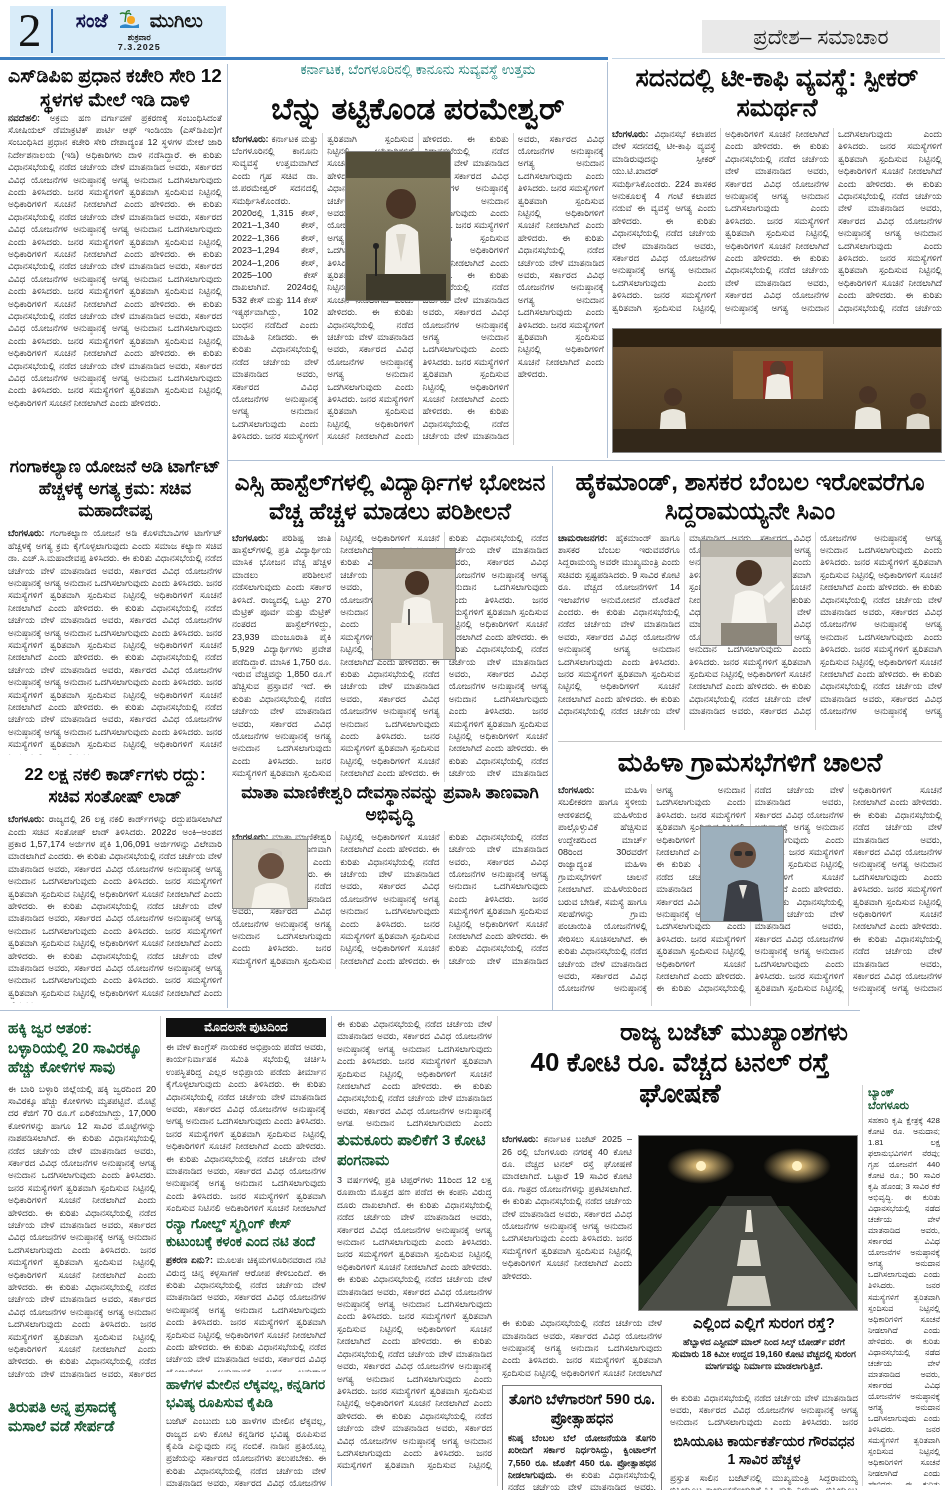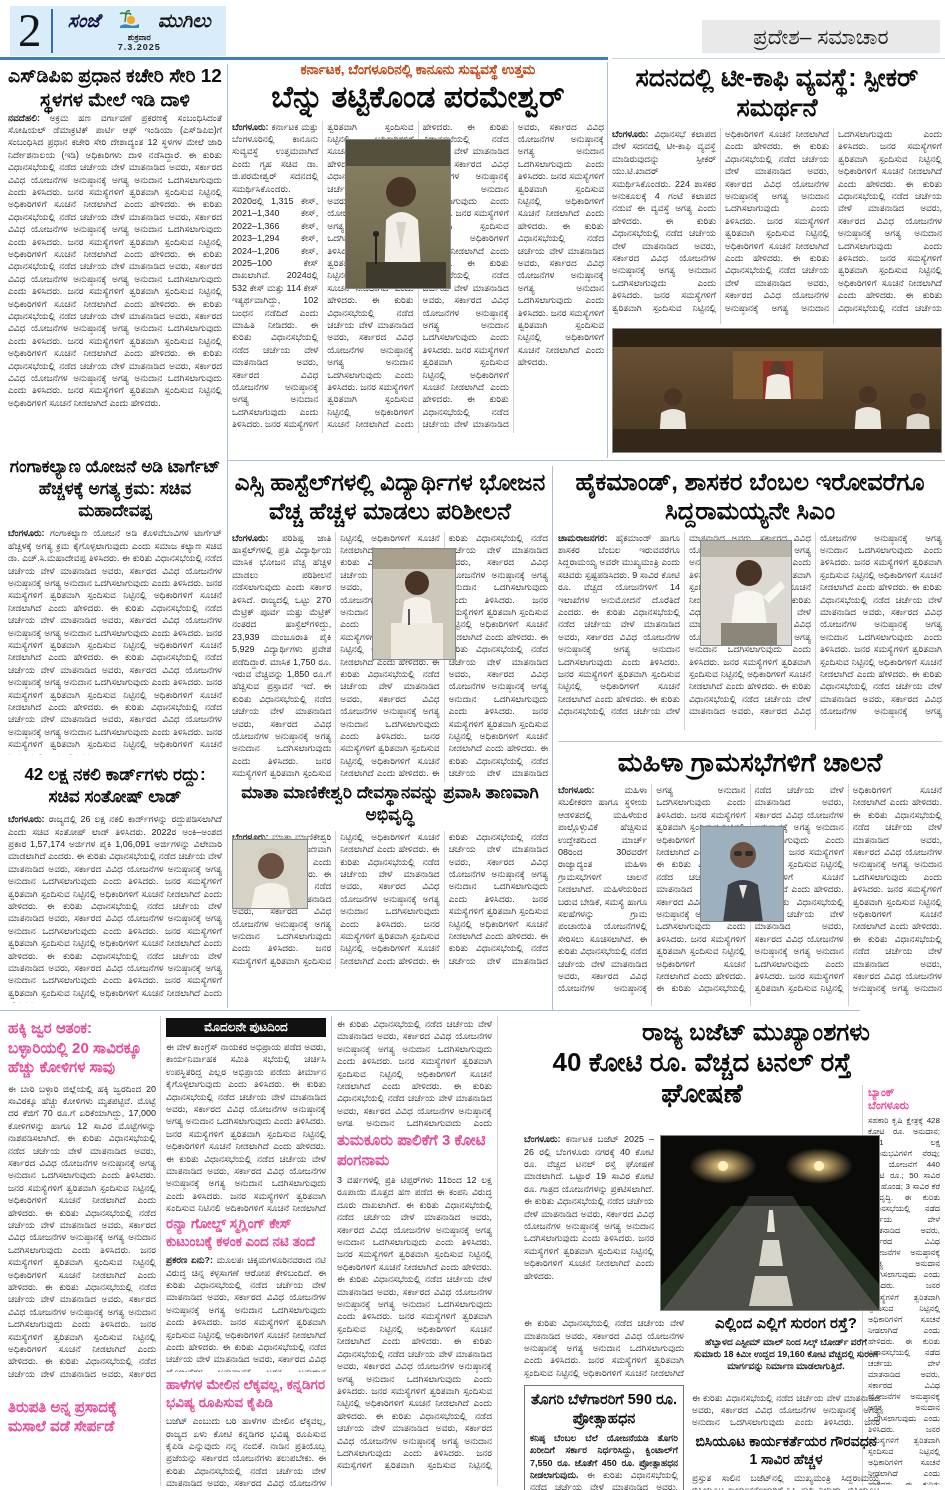--- a/index.html
+++ b/index.html
@@ -8,44 +8,44 @@
   .abs { position:absolute; }
   #page { position:relative; width:945px; height:1490px; background:#fff; }
 
   
   .masthead { left:10px; top:6px; width:216px; height:50px; background:#d9ecf9;
     display:flex; align-items:center; }
   .pagenum { font-family:"Liberation Serif", serif; font-size:47px; line-height:1;
     padding:0 9px 2px 8px; color:#151515; }
   .mast-div { width:2px; height:44px; background:#2f6db5; }
   .mast-right { flex:1; display:flex; flex-direction:column; align-items:center; }
-  .mast-title { display:flex; align-items:center; gap:18px; font-weight:bold;
-    font-size:19px; color:#101048;font-style:italic; }
+  .mast-title { display:flex; align-items:center; gap:10px; font-weight:bold;
+    font-size:19px; color:#101048; }
   .mast-title .t2 { color:#141414; }
   .mast-sub { font-size:8px; font-weight:bold; color:#222; line-height:1.2; }
   .mast-date { font-size:9px; font-weight:bold; letter-spacing:1px; color:#222; }
   .head-line { left:0; top:57px; width:608px; height:3px; background:#3c7ec0; }
   .head-line2 { left:612px; top:58px; width:333px; height:1px; background:#c5d6e6; }
   .section-label { left:702px; top:20px; width:238px; height:33px; background:#e9e9e9;
     display:flex; align-items:center; justify-content:center; font-size:21px; color:#1c1c1c; }
 
   
   .vrule { width:1px; background:#aebfd4; }
   .vrule-lt { width:1px; background:#d0d0d0; }
   .hrule { height:1px; background:#aebfd4; }
 
   
   .headline { font-weight:bold; color:#0d0d0d; text-align:center; }
-  .kicker { font-weight:bold; text-align:center; color:#c2410c; }
+  .kicker { font-weight:normal; text-align:center; color:#0f766e; }
   .body-txt { font-size:9px; line-height:1.38; text-align:justify; color:#222;
     overflow:hidden; }
   .dateline { font-weight:bold; }
   .cols3 { column-count:3; column-gap:9px; column-rule:1px solid #cfcfcf; column-fill:auto; }
   .cols4 { column-count:4; column-gap:9px; column-rule:1px solid #cfcfcf; column-fill:auto; }
-  .subhead-left { font-weight:bold; text-align:left; color:#ec4899; }
+  .subhead-left { font-weight:bold; text-align:left; color:#14532d; }
   .banner { background:#111; color:#fff; font-weight:bold; font-size:12px;
     text-align:center; padding:2px 0 3px; }
   .photo { border:1px solid #888; background:#777; overflow:hidden; z-index:3; }
   .photo svg { display:block; }
   .box { border:1px solid #777; padding:4px 5px; }
 </style>
 </head>
 <body>
 
 <div id="page">
@@ -96,31 +96,31 @@
   <div class="abs" style="left:8px;top:456px;width:214px;">
     <div class="headline" style="font-size:17px;line-height:1.3;">ಗಂಗಾಕಲ್ಯಾಣ ಯೋಜನೆ ಅಡಿ ಟಾರ್ಗೆಟ್ ಹೆಚ್ಚಳಕ್ಕೆ ಅಗತ್ಯ ಕ್ರಮ: ಸಚಿವ ಮಹಾದೇವಪ್ಪ</div>
     <div class="body-txt" style="height:228px;margin-top:5px;">
       <span class="dateline">ಬೆಂಗಳೂರು:</span>
       <span>ಗಂಗಾಕಲ್ಯಾಣ ಯೋಜನೆ ಅಡಿ ಕೊಳವೆಬಾವಿಗಳ ಟಾರ್ಗೆಟ್ ಹೆಚ್ಚಳಕ್ಕೆ ಅಗತ್ಯ ಕ್ರಮ ಕೈಗೊಳ್ಳಲಾಗುವುದು ಎಂದು ಸಮಾಜ ಕಲ್ಯಾಣ ಸಚಿವ ಡಾ. ಎಚ್.ಸಿ.ಮಹಾದೇವಪ್ಪ ತಿಳಿಸಿದರು.</span>
       <span> ಈ ಕುರಿತು ವಿಧಾನಸಭೆಯಲ್ಲಿ ನಡೆದ ಚರ್ಚೆಯ ವೇಳೆ ಮಾತನಾಡಿದ ಅವರು, ಸರ್ಕಾರದ ವಿವಿಧ ಯೋಜನೆಗಳ ಅನುಷ್ಠಾನಕ್ಕೆ ಅಗತ್ಯ ಅನುದಾನ ಒದಗಿಸಲಾಗುವುದು ಎಂದು ತಿಳಿಸಿದರು. ಜನರ ಸಮಸ್ಯೆಗಳಿಗೆ ತ್ವರಿತವಾಗಿ ಸ್ಪಂದಿಸುವ ನಿಟ್ಟಿನಲ್ಲಿ ಅಧಿಕಾರಿಗಳಿಗೆ ಸೂಚನೆ ನೀಡಲಾಗಿದೆ ಎಂದು ಹೇಳಿದರು. ಈ ಕುರಿತು ವಿಧಾನಸಭೆಯಲ್ಲಿ ನಡೆದ ಚರ್ಚೆಯ ವೇಳೆ ಮಾತನಾಡಿದ ಅವರು, ಸರ್ಕಾರದ ವಿವಿಧ ಯೋಜನೆಗಳ ಅನುಷ್ಠಾನಕ್ಕೆ ಅಗತ್ಯ ಅನುದಾನ ಒದಗಿಸಲಾಗುವುದು ಎಂದು ತಿಳಿಸಿದರು. ಜನರ ಸಮಸ್ಯೆಗಳಿಗೆ ತ್ವರಿತವಾಗಿ ಸ್ಪಂದಿಸುವ ನಿಟ್ಟಿನಲ್ಲಿ ಅಧಿಕಾರಿಗಳಿಗೆ ಸೂಚನೆ ನೀಡಲಾಗಿದೆ ಎಂದು ಹೇಳಿದರು. ಈ ಕುರಿತು ವಿಧಾನಸಭೆಯಲ್ಲಿ ನಡೆದ ಚರ್ಚೆಯ ವೇಳೆ ಮಾತನಾಡಿದ ಅವರು, ಸರ್ಕಾರದ ವಿವಿಧ ಯೋಜನೆಗಳ ಅನುಷ್ಠಾನಕ್ಕೆ ಅಗತ್ಯ ಅನುದಾನ ಒದಗಿಸಲಾಗುವುದು ಎಂದು ತಿಳಿಸಿದರು. ಜನರ ಸಮಸ್ಯೆಗಳಿಗೆ ತ್ವರಿತವಾಗಿ ಸ್ಪಂದಿಸುವ ನಿಟ್ಟಿನಲ್ಲಿ ಅಧಿಕಾರಿಗಳಿಗೆ ಸೂಚನೆ ನೀಡಲಾಗಿದೆ ಎಂದು ಹೇಳಿದರು. ಈ ಕುರಿತು ವಿಧಾನಸಭೆಯಲ್ಲಿ ನಡೆದ ಚರ್ಚೆಯ ವೇಳೆ ಮಾತನಾಡಿದ ಅವರು, ಸರ್ಕಾರದ ವಿವಿಧ ಯೋಜನೆಗಳ ಅನುಷ್ಠಾನಕ್ಕೆ ಅಗತ್ಯ ಅನುದಾನ ಒದಗಿಸಲಾಗುವುದು ಎಂದು ತಿಳಿಸಿದರು. ಜನರ ಸಮಸ್ಯೆಗಳಿಗೆ ತ್ವರಿತವಾಗಿ ಸ್ಪಂದಿಸುವ ನಿಟ್ಟಿನಲ್ಲಿ ಅಧಿಕಾರಿಗಳಿಗೆ ಸೂಚನೆ ನೀಡಲಾಗಿದೆ ಎಂದು ಹೇಳಿದರು.</span>
     </div>
   </div>
 
   <div class="abs" style="left:8px;top:764px;width:214px;">
-    <div class="headline" style="font-size:17px;line-height:1.3;">42 ಲಕ್ಷ ನಕಲಿ ಕಾರ್ಡ್‌ಗಳು ರದ್ದು: ಸಚಿವ ಸಂತೋಷ್ ಲಾಡ್</div>
+    <div class="headline" style="font-size:17px;line-height:1.3;">22 ಲಕ್ಷ ನಕಲಿ ಕಾರ್ಡ್‌ಗಳು ರದ್ದು: ಸಚಿವ ಸಂತೋಷ್ ಲಾಡ್</div>
     <div class="body-txt" style="height:190px;margin-top:5px;">
       <span class="dateline">ಬೆಂಗಳೂರು:</span>
       <span>ರಾಜ್ಯದಲ್ಲಿ 26 ಲಕ್ಷ ನಕಲಿ ಕಾರ್ಡ್‌ಗಳನ್ನು ರದ್ದುಪಡಿಸಲಾಗಿದೆ ಎಂದು ಸಚಿವ ಸಂತೋಷ್ ಲಾಡ್ ತಿಳಿಸಿದರು. 2022ರ ಅಂಕಿ–ಅಂಶದ ಪ್ರಕಾರ 1,57,174 ಅರ್ಜಿಗಳ ಪೈಕಿ 1,06,091 ಅರ್ಜಿಗಳನ್ನು ವಿಲೇವಾರಿ ಮಾಡಲಾಗಿದೆ ಎಂದರು.</span>
       <span> ಈ ಕುರಿತು ವಿಧಾನಸಭೆಯಲ್ಲಿ ನಡೆದ ಚರ್ಚೆಯ ವೇಳೆ ಮಾತನಾಡಿದ ಅವರು, ಸರ್ಕಾರದ ವಿವಿಧ ಯೋಜನೆಗಳ ಅನುಷ್ಠಾನಕ್ಕೆ ಅಗತ್ಯ ಅನುದಾನ ಒದಗಿಸಲಾಗುವುದು ಎಂದು ತಿಳಿಸಿದರು. ಜನರ ಸಮಸ್ಯೆಗಳಿಗೆ ತ್ವರಿತವಾಗಿ ಸ್ಪಂದಿಸುವ ನಿಟ್ಟಿನಲ್ಲಿ ಅಧಿಕಾರಿಗಳಿಗೆ ಸೂಚನೆ ನೀಡಲಾಗಿದೆ ಎಂದು ಹೇಳಿದರು. ಈ ಕುರಿತು ವಿಧಾನಸಭೆಯಲ್ಲಿ ನಡೆದ ಚರ್ಚೆಯ ವೇಳೆ ಮಾತನಾಡಿದ ಅವರು, ಸರ್ಕಾರದ ವಿವಿಧ ಯೋಜನೆಗಳ ಅನುಷ್ಠಾನಕ್ಕೆ ಅಗತ್ಯ ಅನುದಾನ ಒದಗಿಸಲಾಗುವುದು ಎಂದು ತಿಳಿಸಿದರು. ಜನರ ಸಮಸ್ಯೆಗಳಿಗೆ ತ್ವರಿತವಾಗಿ ಸ್ಪಂದಿಸುವ ನಿಟ್ಟಿನಲ್ಲಿ ಅಧಿಕಾರಿಗಳಿಗೆ ಸೂಚನೆ ನೀಡಲಾಗಿದೆ ಎಂದು ಹೇಳಿದರು. ಈ ಕುರಿತು ವಿಧಾನಸಭೆಯಲ್ಲಿ ನಡೆದ ಚರ್ಚೆಯ ವೇಳೆ ಮಾತನಾಡಿದ ಅವರು, ಸರ್ಕಾರದ ವಿವಿಧ ಯೋಜನೆಗಳ ಅನುಷ್ಠಾನಕ್ಕೆ ಅಗತ್ಯ ಅನುದಾನ ಒದಗಿಸಲಾಗುವುದು ಎಂದು ತಿಳಿಸಿದರು. ಜನರ ಸಮಸ್ಯೆಗಳಿಗೆ ತ್ವರಿತವಾಗಿ ಸ್ಪಂದಿಸುವ ನಿಟ್ಟಿನಲ್ಲಿ ಅಧಿಕಾರಿಗಳಿಗೆ ಸೂಚನೆ ನೀಡಲಾಗಿದೆ ಎಂದು ಹೇಳಿದರು.</span>
     </div>
   </div>
 
   <div class="abs" style="left:232px;top:62px;width:372px;">
     <div class="kicker" style="font-size:13.5px;">ಕರ್ನಾಟಕ, ಬೆಂಗಳೂರಿನಲ್ಲಿ ಕಾನೂನು ಸುವ್ಯವಸ್ಥೆ ಉತ್ತಮ</div>
-    <div class="headline" style="font-size:30px;line-height:1.15;margin-top:2px;">ಬೆನ್ನು ತಟ್ಟಿಕೊಂಡ ಪರಮೇಶ್ವರ್</div>
+    <div class="headline" style="font-size:30px;line-height:1.15;margin-top:14px;">ಬೆನ್ನು ತಟ್ಟಿಕೊಂಡ ಪರಮೇಶ್ವರ್</div>
     <div style="position:relative;margin-top:6px;">
       <div class="body-txt cols4" style="height:312px;">
         <span class="dateline">ಬೆಂಗಳೂರು:</span>
         <span>ಕರ್ನಾಟಕ ಮತ್ತು ಬೆಂಗಳೂರಿನಲ್ಲಿ ಕಾನೂನು ಸುವ್ಯವಸ್ಥೆ ಉತ್ತಮವಾಗಿದೆ ಎಂದು ಗೃಹ ಸಚಿವ ಡಾ. ಜಿ.ಪರಮೇಶ್ವರ್ ಸದನದಲ್ಲಿ ಸಮರ್ಥಿಸಿಕೊಂಡರು. 2020ರಲ್ಲಿ 1,315 ಕೇಸ್, 2021–1,340 ಕೇಸ್, 2022–1,366 ಕೇಸ್, 2023–1,294 ಕೇಸ್, 2024–1,206 ಕೇಸ್, 2025–100 ಕೇಸ್ ದಾಖಲಾಗಿವೆ. 2024ರಲ್ಲಿ 532 ಕೇಸ್ ಮತ್ತು 114 ಕೇಸ್ ಇತ್ಯರ್ಥವಾಗಿದ್ದು, 102 ಬಂಧನ ನಡೆದಿದೆ ಎಂದು ಮಾಹಿತಿ ನೀಡಿದರು.</span>
         <span> ಈ ಕುರಿತು ವಿಧಾನಸಭೆಯಲ್ಲಿ ನಡೆದ ಚರ್ಚೆಯ ವೇಳೆ ಮಾತನಾಡಿದ ಅವರು, ಸರ್ಕಾರದ ವಿವಿಧ ಯೋಜನೆಗಳ ಅನುಷ್ಠಾನಕ್ಕೆ ಅಗತ್ಯ ಅನುದಾನ ಒದಗಿಸಲಾಗುವುದು ಎಂದು ತಿಳಿಸಿದರು. ಜನರ ಸಮಸ್ಯೆಗಳಿಗೆ ತ್ವರಿತವಾಗಿ ಸ್ಪಂದಿಸುವ ನಿಟ್ಟಿನಲ್ಲಿ ಅಧಿಕಾರಿಗಳಿಗೆ ಸೂಚನೆ ನೀಡಲಾಗಿದೆ ಎಂದು ಹೇಳಿದರು. ಈ ಕುರಿತು ವಿಧಾನಸಭೆಯಲ್ಲಿ ನಡೆದ ಚರ್ಚೆಯ ವೇಳೆ ಮಾತನಾಡಿದ ಅವರು, ಸರ್ಕಾರದ ವಿವಿಧ ಯೋಜನೆಗಳ ಅನುಷ್ಠಾನಕ್ಕೆ ಅಗತ್ಯ ಅನುದಾನ ಒದಗಿಸಲಾಗುವುದು ಎಂದು ತಿಳಿಸಿದರು. ಜನರ ಸಮಸ್ಯೆಗಳಿಗೆ ತ್ವರಿತವಾಗಿ ಸ್ಪಂದಿಸುವ ನಿಟ್ಟಿನಲ್ಲಿ ಅಧಿಕಾರಿಗಳಿಗೆ ಸೂಚನೆ ನೀಡಲಾಗಿದೆ ಎಂದು ಹೇಳಿದರು. ಈ ಕುರಿತು ವಿಧಾನಸಭೆಯಲ್ಲಿ ನಡೆದ ಚರ್ಚೆಯ ವೇಳೆ ಮಾತನಾಡಿದ ಅವರು, ಸರ್ಕಾರದ ವಿವಿಧ ಯೋಜನೆಗಳ ಅನುಷ್ಠಾನಕ್ಕೆ ಅಗತ್ಯ ಅನುದಾನ ಒದಗಿಸಲಾಗುವುದು ಎಂದು ತಿಳಿಸಿದರು. ಜನರ ಸಮಸ್ಯೆಗಳಿಗೆ ತ್ವರಿತವಾಗಿ ಸ್ಪಂದಿಸುವ ನಿಟ್ಟಿನಲ್ಲಿ ಅಧಿಕಾರಿಗಳಿಗೆ ಸೂಚನೆ ನೀಡಲಾಗಿದೆ ಎಂದು ಹೇಳಿದರು. ಈ ಕುರಿತು ವಿಧಾನಸಭೆಯಲ್ಲಿ ನಡೆದ ಚರ್ಚೆಯ ವೇಳೆ ಮಾತನಾಡಿದ ಅವರು, ಸರ್ಕಾರದ ವಿವಿಧ ಯೋಜನೆಗಳ ಅನುಷ್ಠಾನಕ್ಕೆ ಅಗತ್ಯ ಅನುದಾನ ಒದಗಿಸಲಾಗುವುದು ಎಂದು ತಿಳಿಸಿದರು. ಜನರ ಸಮಸ್ಯೆಗಳಿಗೆ ತ್ವರಿತವಾಗಿ ಸ್ಪಂದಿಸುವ ನಿಟ್ಟಿನಲ್ಲಿ ಅಧಿಕಾರಿಗಳಿಗೆ ಸೂಚನೆ ನೀಡಲಾಗಿದೆ ಎಂದು ಹೇಳಿದರು. ಈ ಕುರಿತು ವಿಧಾನಸಭೆಯಲ್ಲಿ ನಡೆದ ಚರ್ಚೆಯ ವೇಳೆ ಮಾತನಾಡಿದ ಅವರು, ಸರ್ಕಾರದ ವಿವಿಧ ಯೋಜನೆಗಳ ಅನುಷ್ಠಾನಕ್ಕೆ ಅಗತ್ಯ ಅನುದಾನ ಒದಗಿಸಲಾಗುವುದು ಎಂದು ತಿಳಿಸಿದರು. ಜನರ ಸಮಸ್ಯೆಗಳಿಗೆ ತ್ವರಿತವಾಗಿ ಸ್ಪಂದಿಸುವ ನಿಟ್ಟಿನಲ್ಲಿ ಅಧಿಕಾರಿಗಳಿಗೆ ಸೂಚನೆ ನೀಡಲಾಗಿದೆ ಎಂದು ಹೇಳಿದರು. ಈ ಕುರಿತು ವಿಧಾನಸಭೆಯಲ್ಲಿ ನಡೆದ ಚರ್ಚೆಯ ವೇಳೆ ಮಾತನಾಡಿದ ಅವರು, ಸರ್ಕಾರದ ವಿವಿಧ ಯೋಜನೆಗಳ ಅನುಷ್ಠಾನಕ್ಕೆ ಅಗತ್ಯ ಅನುದಾನ ಒದಗಿಸಲಾಗುವುದು ಎಂದು ತಿಳಿಸಿದರು. ಜನರ ಸಮಸ್ಯೆಗಳಿಗೆ ತ್ವರಿತವಾಗಿ ಸ್ಪಂದಿಸುವ ನಿಟ್ಟಿನಲ್ಲಿ ಅಧಿಕಾರಿಗಳಿಗೆ ಸೂಚನೆ ನೀಡಲಾಗಿದೆ ಎಂದು ಹೇಳಿದರು. ಈ ಕುರಿತು ವಿಧಾನಸಭೆಯಲ್ಲಿ ನಡೆದ ಚರ್ಚೆಯ ವೇಳೆ ಮಾತನಾಡಿದ ಅವರು, ಸರ್ಕಾರದ ವಿವಿಧ ಯೋಜನೆಗಳ ಅನುಷ್ಠಾನಕ್ಕೆ ಅಗತ್ಯ ಅನುದಾನ ಒದಗಿಸಲಾಗುವುದು ಎಂದು ತಿಳಿಸಿದರು. ಜನರ ಸಮಸ್ಯೆಗಳಿಗೆ ತ್ವರಿತವಾಗಿ ಸ್ಪಂದಿಸುವ ನಿಟ್ಟಿನಲ್ಲಿ ಅಧಿಕಾರಿಗಳಿಗೆ ಸೂಚನೆ ನೀಡಲಾಗಿದೆ ಎಂದು ಹೇಳಿದರು.</span>
       </div>
       <div class="abs photo" style="left:113px;top:18px;width:106px;height:150px;">
         <svg width="106" height="150" viewBox="0 0 106 150">
           <defs>
               <linearGradient id="g1" x1="0" y1="0" x2="0" y2="1">
@@ -284,21 +284,21 @@
     <div class="body-txt" style="height:108px;">
       <span> ಈ ಕುರಿತು ವಿಧಾನಸಭೆಯಲ್ಲಿ ನಡೆದ ಚರ್ಚೆಯ ವೇಳೆ ಮಾತನಾಡಿದ ಅವರು, ಸರ್ಕಾರದ ವಿವಿಧ ಯೋಜನೆಗಳ ಅನುಷ್ಠಾನಕ್ಕೆ ಅಗತ್ಯ ಅನುದಾನ ಒದಗಿಸಲಾಗುವುದು ಎಂದು ತಿಳಿಸಿದರು. ಜನರ ಸಮಸ್ಯೆಗಳಿಗೆ ತ್ವರಿತವಾಗಿ ಸ್ಪಂದಿಸುವ ನಿಟ್ಟಿನಲ್ಲಿ ಅಧಿಕಾರಿಗಳಿಗೆ ಸೂಚನೆ ನೀಡಲಾಗಿದೆ ಎಂದು ಹೇಳಿದರು. ಈ ಕುರಿತು ವಿಧಾನಸಭೆಯಲ್ಲಿ ನಡೆದ ಚರ್ಚೆಯ ವೇಳೆ ಮಾತನಾಡಿದ ಅವರು, ಸರ್ಕಾರದ ವಿವಿಧ ಯೋಜನೆಗಳ ಅನುಷ್ಠಾನಕ್ಕೆ ಅಗತ್ಯ ಅನುದಾನ ಒದಗಿಸಲಾಗುವುದು ಎಂದು ತಿಳಿಸಿದರು. ಜನರ ಸಮಸ್ಯೆಗಳಿಗೆ ತ್ವರಿತವಾಗಿ ಸ್ಪಂದಿಸುವ ನಿಟ್ಟಿನಲ್ಲಿ ಅಧಿಕಾರಿಗಳಿಗೆ ಸೂಚನೆ ನೀಡಲಾಗಿದೆ ಎಂದು ಹೇಳಿದರು.</span>
     </div>
     <div class="subhead-left" style="font-size:15px;line-height:1.3;margin-top:4px;">ತುಮಕೂರು ಪಾಲಿಕೆಗೆ 3 ಕೋಟಿ ಪಂಗನಾಮ</div>
     <div class="body-txt" style="height:296px;margin-top:5px;">
       <span>3 ವರ್ಷಗಳಲ್ಲಿ ಪ್ರತಿ ಟಿಪ್ಪರ್‌ಗಳು 11ರಿಂದ 12 ಲಕ್ಷ ರೂಪಾಯಿ ಮೊತ್ತದ ಹಣ ಪಡೆದ ಈ ಕಂಪನಿ ವಿರುದ್ಧ ದೂರು ದಾಖಲಾಗಿದೆ.</span>
       <span> ಈ ಕುರಿತು ವಿಧಾನಸಭೆಯಲ್ಲಿ ನಡೆದ ಚರ್ಚೆಯ ವೇಳೆ ಮಾತನಾಡಿದ ಅವರು, ಸರ್ಕಾರದ ವಿವಿಧ ಯೋಜನೆಗಳ ಅನುಷ್ಠಾನಕ್ಕೆ ಅಗತ್ಯ ಅನುದಾನ ಒದಗಿಸಲಾಗುವುದು ಎಂದು ತಿಳಿಸಿದರು. ಜನರ ಸಮಸ್ಯೆಗಳಿಗೆ ತ್ವರಿತವಾಗಿ ಸ್ಪಂದಿಸುವ ನಿಟ್ಟಿನಲ್ಲಿ ಅಧಿಕಾರಿಗಳಿಗೆ ಸೂಚನೆ ನೀಡಲಾಗಿದೆ ಎಂದು ಹೇಳಿದರು. ಈ ಕುರಿತು ವಿಧಾನಸಭೆಯಲ್ಲಿ ನಡೆದ ಚರ್ಚೆಯ ವೇಳೆ ಮಾತನಾಡಿದ ಅವರು, ಸರ್ಕಾರದ ವಿವಿಧ ಯೋಜನೆಗಳ ಅನುಷ್ಠಾನಕ್ಕೆ ಅಗತ್ಯ ಅನುದಾನ ಒದಗಿಸಲಾಗುವುದು ಎಂದು ತಿಳಿಸಿದರು. ಜನರ ಸಮಸ್ಯೆಗಳಿಗೆ ತ್ವರಿತವಾಗಿ ಸ್ಪಂದಿಸುವ ನಿಟ್ಟಿನಲ್ಲಿ ಅಧಿಕಾರಿಗಳಿಗೆ ಸೂಚನೆ ನೀಡಲಾಗಿದೆ ಎಂದು ಹೇಳಿದರು. ಈ ಕುರಿತು ವಿಧಾನಸಭೆಯಲ್ಲಿ ನಡೆದ ಚರ್ಚೆಯ ವೇಳೆ ಮಾತನಾಡಿದ ಅವರು, ಸರ್ಕಾರದ ವಿವಿಧ ಯೋಜನೆಗಳ ಅನುಷ್ಠಾನಕ್ಕೆ ಅಗತ್ಯ ಅನುದಾನ ಒದಗಿಸಲಾಗುವುದು ಎಂದು ತಿಳಿಸಿದರು. ಜನರ ಸಮಸ್ಯೆಗಳಿಗೆ ತ್ವರಿತವಾಗಿ ಸ್ಪಂದಿಸುವ ನಿಟ್ಟಿನಲ್ಲಿ ಅಧಿಕಾರಿಗಳಿಗೆ ಸೂಚನೆ ನೀಡಲಾಗಿದೆ ಎಂದು ಹೇಳಿದರು. ಈ ಕುರಿತು ವಿಧಾನಸಭೆಯಲ್ಲಿ ನಡೆದ ಚರ್ಚೆಯ ವೇಳೆ ಮಾತನಾಡಿದ ಅವರು, ಸರ್ಕಾರದ ವಿವಿಧ ಯೋಜನೆಗಳ ಅನುಷ್ಠಾನಕ್ಕೆ ಅಗತ್ಯ ಅನುದಾನ ಒದಗಿಸಲಾಗುವುದು ಎಂದು ತಿಳಿಸಿದರು. ಜನರ ಸಮಸ್ಯೆಗಳಿಗೆ ತ್ವರಿತವಾಗಿ ಸ್ಪಂದಿಸುವ ನಿಟ್ಟಿನಲ್ಲಿ ಅಧಿಕಾರಿಗಳಿಗೆ ಸೂಚನೆ ನೀಡಲಾಗಿದೆ ಎಂದು ಹೇಳಿದರು. ಈ ಕುರಿತು ವಿಧಾನಸಭೆಯಲ್ಲಿ ನಡೆದ ಚರ್ಚೆಯ ವೇಳೆ ಮಾತನಾಡಿದ ಅವರು, ಸರ್ಕಾರದ ವಿವಿಧ ಯೋಜನೆಗಳ ಅನುಷ್ಠಾನಕ್ಕೆ ಅಗತ್ಯ ಅನುದಾನ ಒದಗಿಸಲಾಗುವುದು ಎಂದು ತಿಳಿಸಿದರು. ಜನರ ಸಮಸ್ಯೆಗಳಿಗೆ ತ್ವರಿತವಾಗಿ ಸ್ಪಂದಿಸುವ ನಿಟ್ಟಿನಲ್ಲಿ ಅಧಿಕಾರಿಗಳಿಗೆ ಸೂಚನೆ ನೀಡಲಾಗಿದೆ ಎಂದು ಹೇಳಿದರು.</span>
     </div>
   </div>
 
-  <div class="abs" style="left:524px;top:1018px;width:356px;">
+  <div class="abs" style="left:502px;top:1018px;width:356px;">
     <div class="headline" style="font-size:24px;line-height:1.2;text-align:right;padding-right:10px;">ರಾಜ್ಯ ಬಜೆಟ್ ಮುಖ್ಯಾಂಶಗಳು</div>
     <div class="headline" style="font-size:26px;line-height:1.2;">40 ಕೋಟಿ ರೂ. ವೆಚ್ಚದ ಟನಲ್ ರಸ್ತೆ ಘೋಷಣೆ</div>
     <div style="position:relative;margin-top:24px;height:180px;">
       <div class="body-txt" style="position:absolute;left:0;top:0;width:130px;height:178px;">
         <span class="dateline">ಬೆಂಗಳೂರು:</span>
         <span>ಕರ್ನಾಟಕ ಬಜೆಟ್ 2025 – 26 ರಲ್ಲಿ ಬೆಂಗಳೂರು ನಗರಕ್ಕೆ 40 ಕೋಟಿ ರೂ. ವೆಚ್ಚದ ಟನಲ್ ರಸ್ತೆ ಘೋಷಣೆ ಮಾಡಲಾಗಿದೆ. ಒಟ್ಟಾರೆ 19 ಸಾವಿರ ಕೋಟಿ ರೂ. ಗಾತ್ರದ ಯೋಜನೆಗಳನ್ನು ಪ್ರಕಟಿಸಲಾಗಿದೆ.</span>
         <span> ಈ ಕುರಿತು ವಿಧಾನಸಭೆಯಲ್ಲಿ ನಡೆದ ಚರ್ಚೆಯ ವೇಳೆ ಮಾತನಾಡಿದ ಅವರು, ಸರ್ಕಾರದ ವಿವಿಧ ಯೋಜನೆಗಳ ಅನುಷ್ಠಾನಕ್ಕೆ ಅಗತ್ಯ ಅನುದಾನ ಒದಗಿಸಲಾಗುವುದು ಎಂದು ತಿಳಿಸಿದರು. ಜನರ ಸಮಸ್ಯೆಗಳಿಗೆ ತ್ವರಿತವಾಗಿ ಸ್ಪಂದಿಸುವ ನಿಟ್ಟಿನಲ್ಲಿ ಅಧಿಕಾರಿಗಳಿಗೆ ಸೂಚನೆ ನೀಡಲಾಗಿದೆ ಎಂದು ಹೇಳಿದರು.</span>
       </div>
       <div class="abs photo" style="left:136px;top:2px;width:220px;height:176px;">
         <svg width="220" height="176" viewBox="0 0 220 176">

